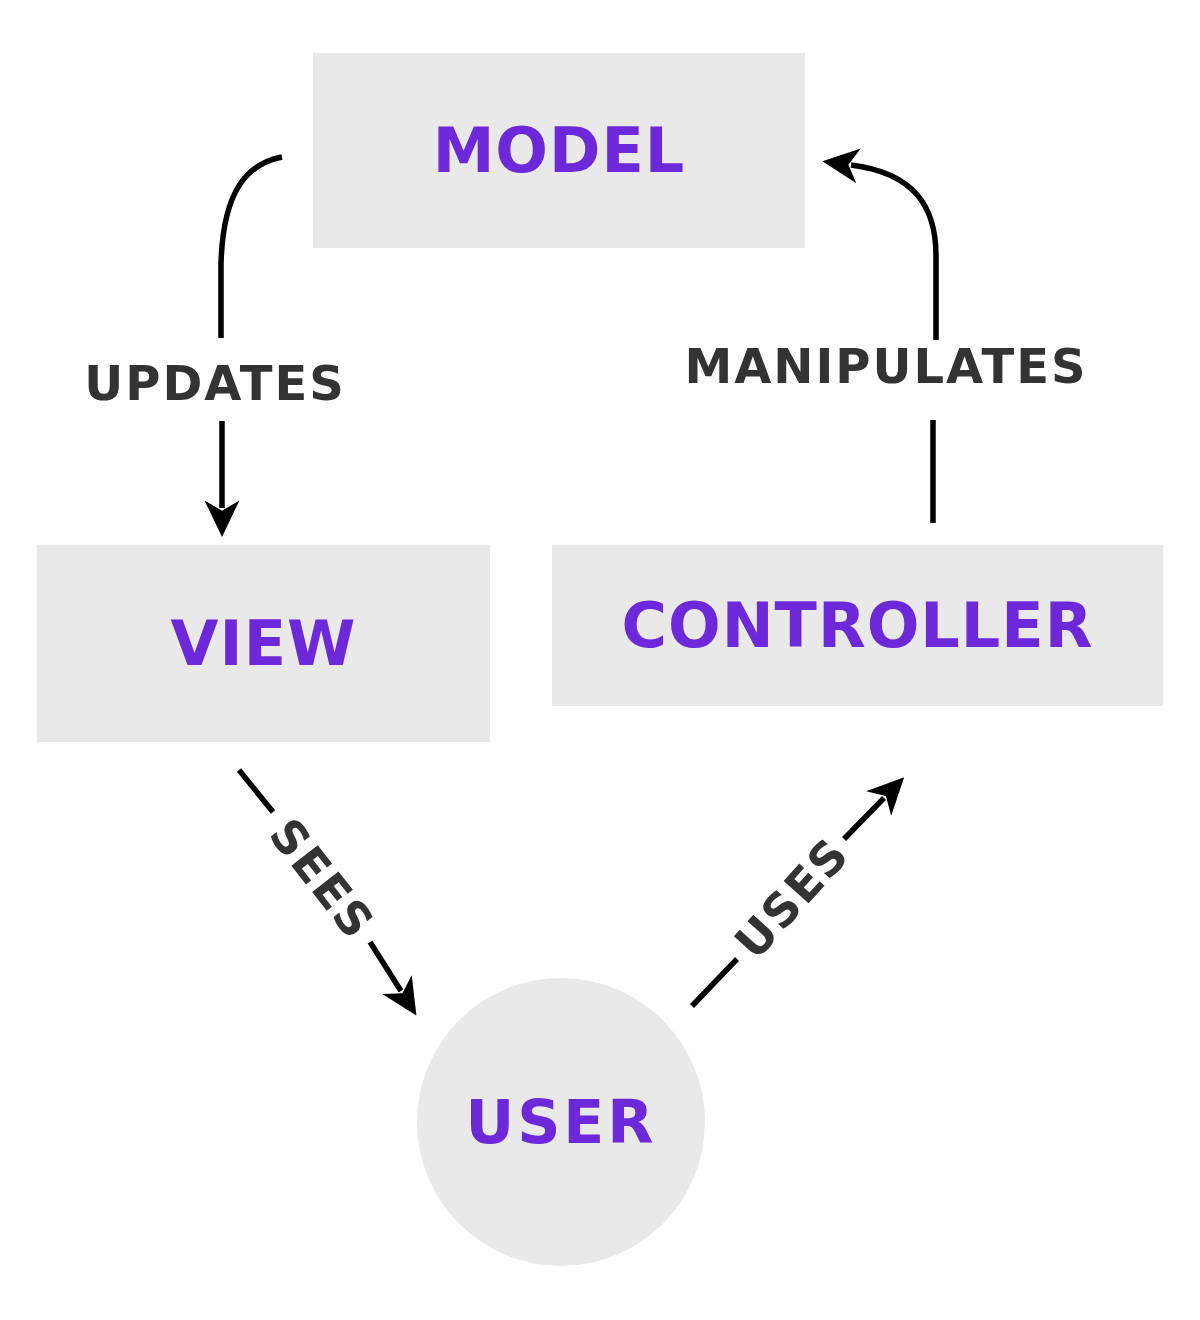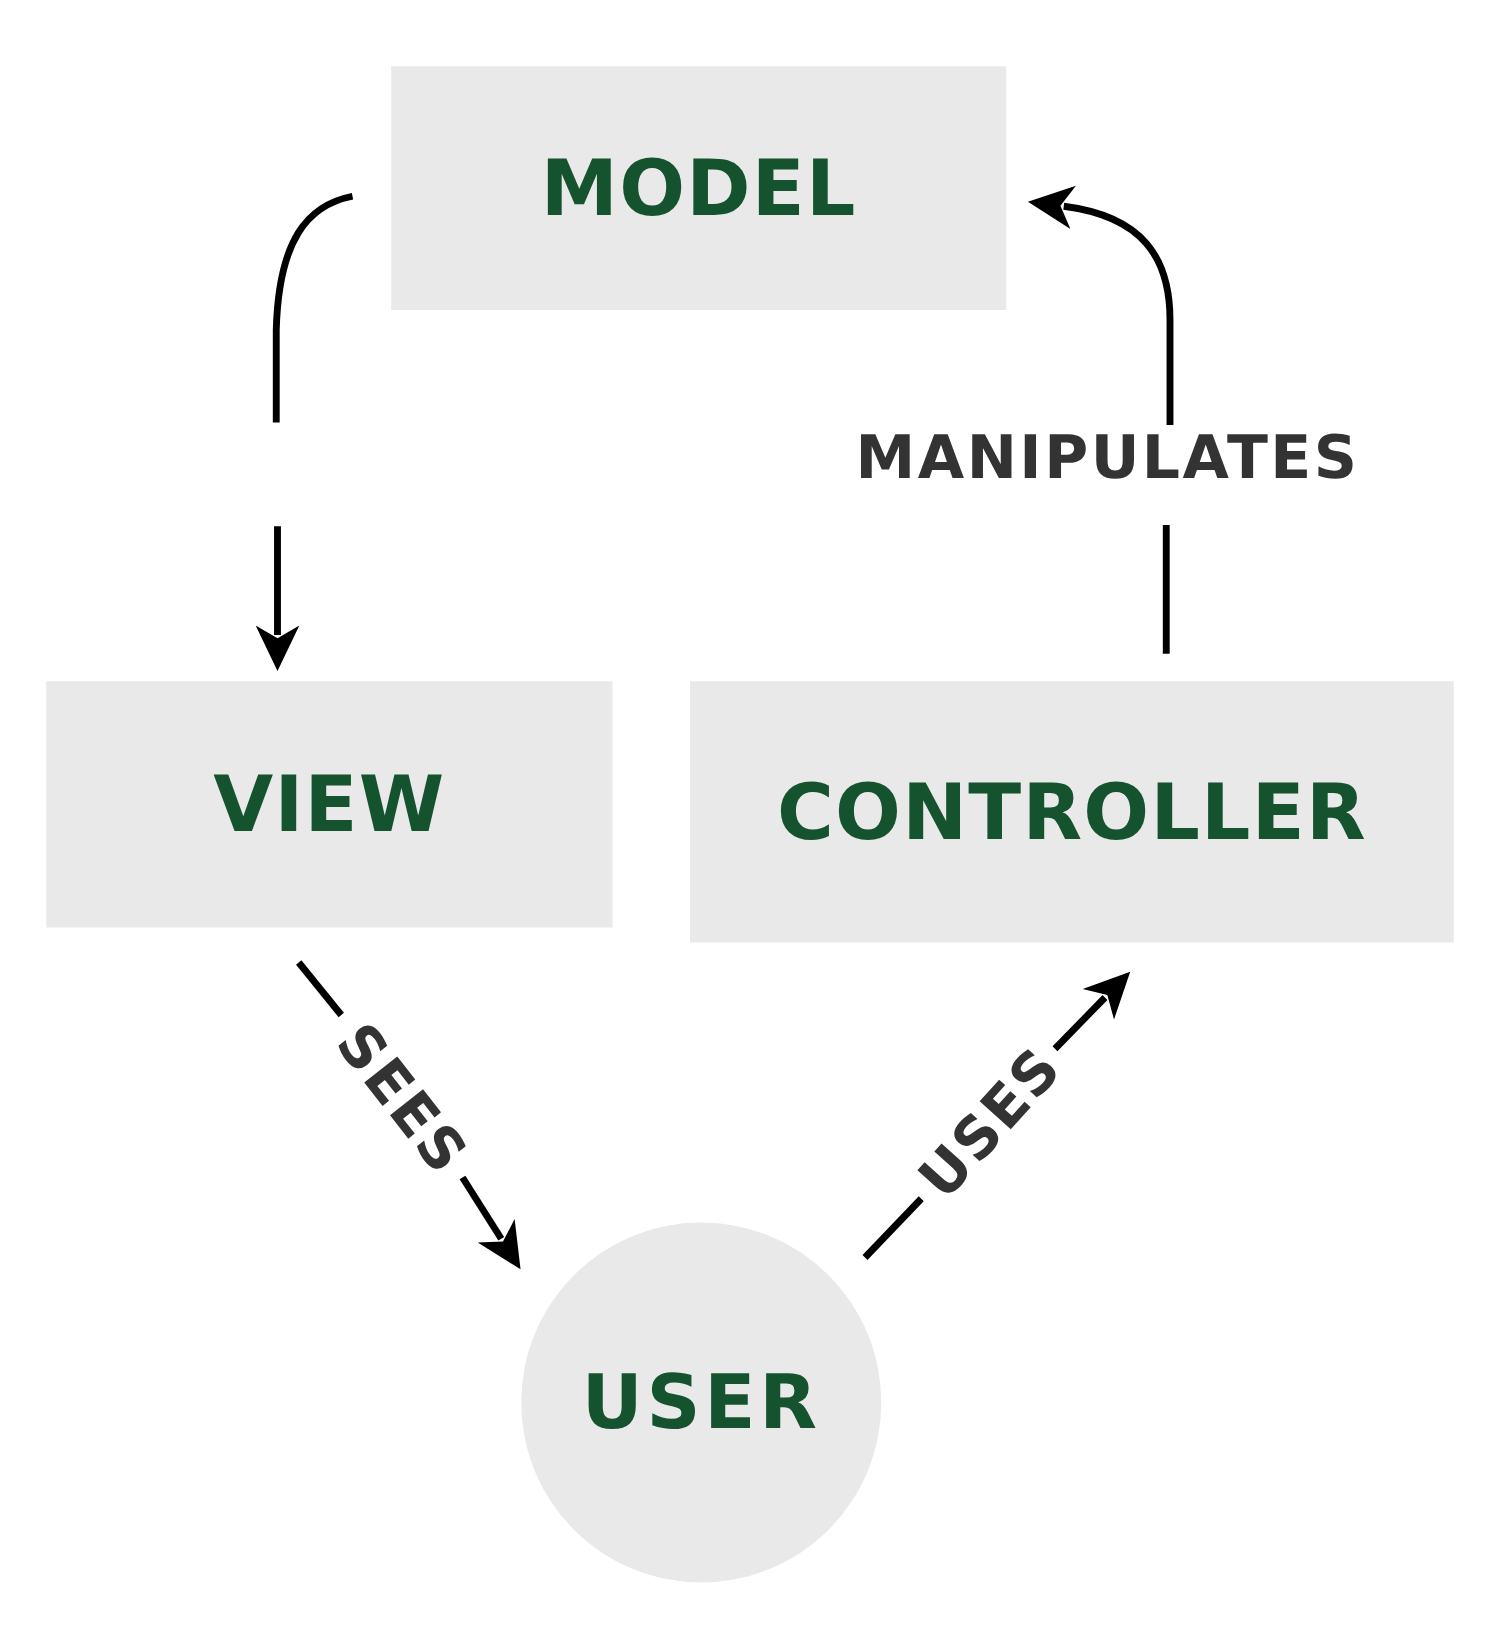--- a/index.html
+++ b/index.html
@@ -32,26 +32,26 @@
     position: absolute;
     background: #e9e9e9;
     display: flex;
     align-items: center;
     justify-content: center;
   }
   .node-label {
     font-weight: 700;
     font-size: 62px;
     letter-spacing: 1px;
-    color: #14532d;
+    color: #6d28d9;
     white-space: nowrap;
   }
   .node.model      { left: 313px; top: 53px;  width: 492px; height: 195px; }
   .node.view       { left: 37px;  top: 545px; width: 453px; height: 197px; }
-  .node.controller { left: 552px; top: 545px; width: 611px; height: 209px; }
+  .node.controller { left: 552px; top: 545px; width: 611px; height: 161px; }
   .node.user {
     left: 417px; top: 978px; width: 288px; height: 288px;
     border-radius: 50%;
     text-align: center;
   }
   .node.user .node-label { font-size: 60px; letter-spacing: 3px; }
   .edge-label {
     position: absolute;
     font-weight: 700;
     font-size: 48px;
@@ -107,20 +107,21 @@
   </div>
 
   <div class="node controller">
     <span class="node-label">CONTROLLER</span>
   </div>
 
   <div class="node user">
     <span class="node-label">USER</span>
   </div>
 
+  <div class="edge-label updates">UPDATES</div>
 
   <div class="edge-label manipulates">MANIPULATES</div>
 
   <div class="edge-label sees">SEES</div>
 
   <div class="edge-label uses">USES</div>
 
 </div>
 
 </body></html>

